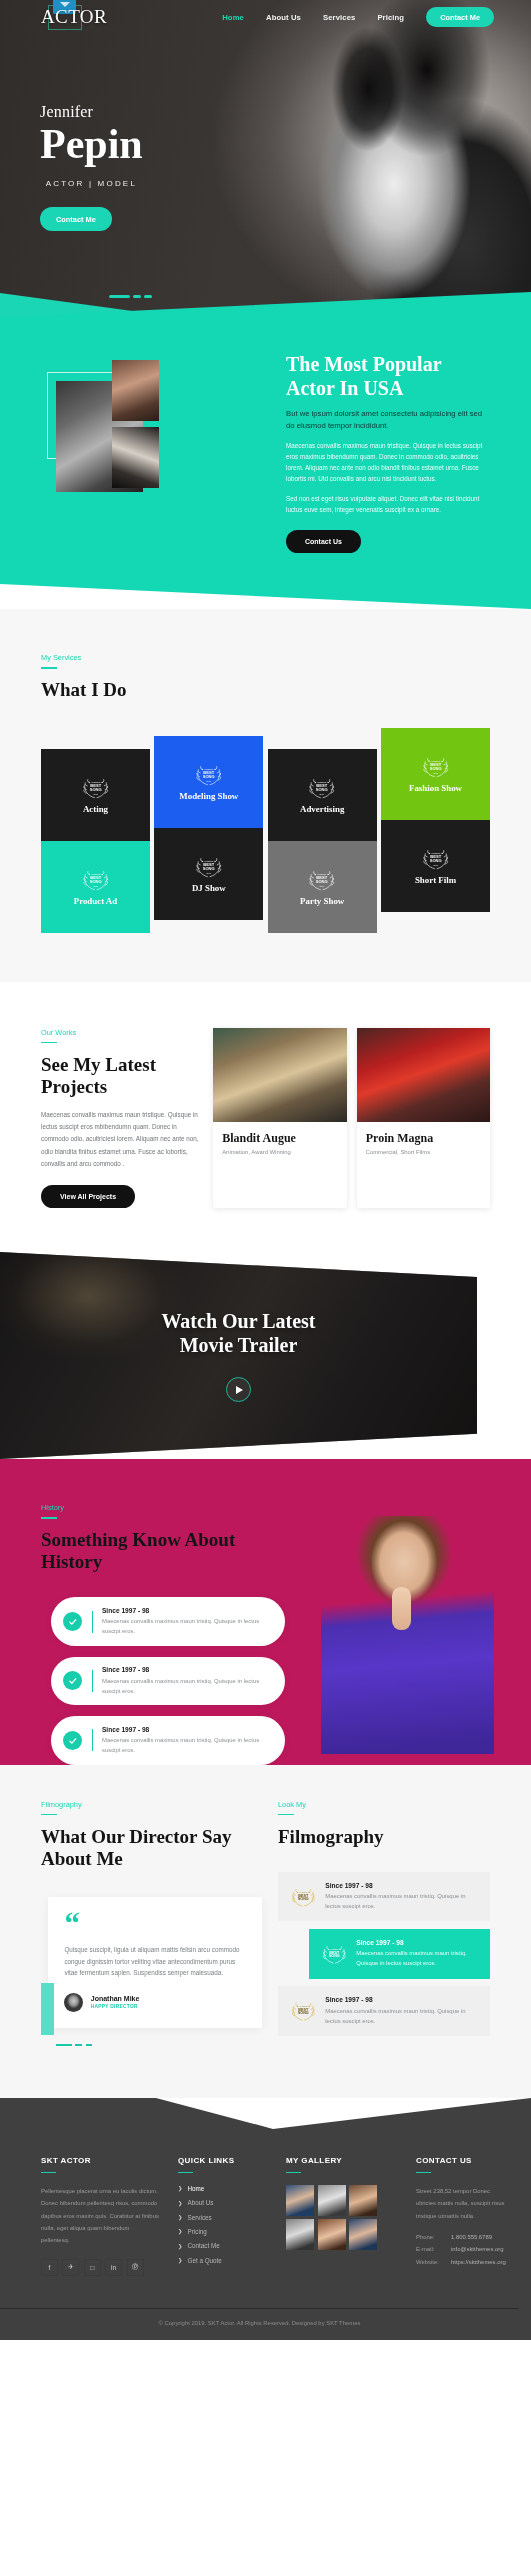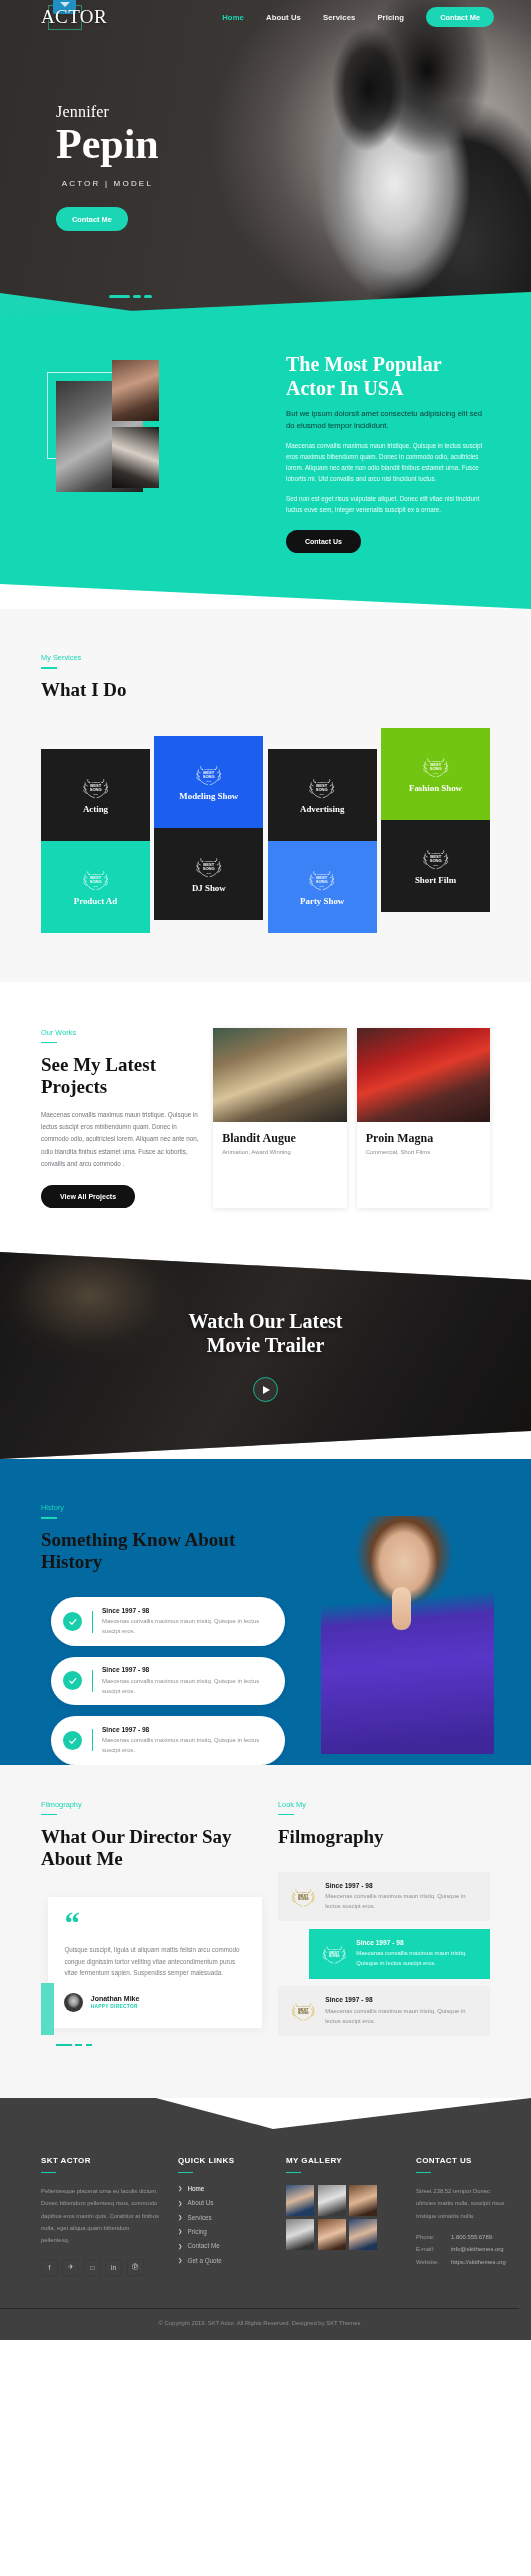--- a/index.html
+++ b/index.html
@@ -67,21 +67,21 @@
   .nav { margin-left:auto; margin-right:37px; display:flex; align-items:center; gap:22px; }
   .nav a {
     color:#f2f2f2; font-size:7.7px; font-weight:bold; text-decoration:none; letter-spacing:0.1px;
   }
   .nav a.active { color:#1ad6b5; }
   .btn-contact-nav {
     background:#1ad6b5; color:#fff; font-size:7.4px; font-weight:bold;
     padding:5.9px 14px; border-radius:14.8px; border:none; cursor:pointer;
     font-family:"Liberation Sans", sans-serif;
   }
-  .hero-copy { position:absolute; left:56px; top:103px; z-index:6; }
+  .hero-copy { position:absolute; left:40px; top:103px; z-index:6; }
   .hero-first { font-family:"Liberation Serif",serif; color:#fff; font-size:16px; letter-spacing:0.2px; }
   .hero-last { font-family:"Liberation Serif",serif; color:#fff; font-size:42px; font-weight:bold; line-height:1; margin-top:1.5px; }
   .hero-role { color:#eee; font-size:8px; letter-spacing:2.2px; margin-top:14.8px;text-align:center; }
   .btn-pill-teal {
     display:inline-block; margin-top:19px; background:#1ad6b5; color:#fff;
     font-size:7.4px; font-weight:bold; padding:7.4px 16px; border-radius:14.8px; border:none; cursor:pointer;
     font-family:"Liberation Sans",sans-serif;
   }
   .hero-dots { position:absolute; left:109px; bottom:19px; display:flex; gap:3.7px; align-items:center; z-index:7; }
   .hero-dots i { display:block; height:3px; background:#1ad6b5; border-radius:1.5px; }
@@ -141,41 +141,41 @@
   .svc-card {
     height:92px; display:flex; flex-direction:column; align-items:center; justify-content:center; gap:4.4px;
     cursor:pointer;
   }
   .svc-card .label {
     font-family:"Liberation Serif",serif; font-weight:bold; font-size:8.9px; color:#fff;
   }
   .bg-dark { background:#1c1c1c; }
   .bg-teal { background:#14d7b4; }
   .bg-blue { background:#1b5ef0;margin-top:8px; }
-  .bg-orange { background:#3b82f6; }
+  .bg-orange { background:#737373; }
   .bg-green { background:#72c611; }
   .wreath { width:29.5px; height:23.6px; opacity:.95; }
 
   
   .works { background:#fff; padding:46px 0 44px 0; }
   .works-inner { display:flex; padding:0 41px; gap:13.3px; }
   .works-left { width:159px; flex:none; }
   .works-body { color:#70757a; font-size:6.3px; line-height:1.95; margin-top:10.3px; }
   .works-right { flex:1; display:flex; gap:10.3px; }
   .proj-card { flex:1; background:#fff; box-shadow:0 0.7px 5.9px rgba(0,0,0,.1); }
   .proj-thumb { height:94px; background-size:cover; background-position:center; }
   .pt1 { background:linear-gradient(160deg,#3d5a49 0%,#8d7654 28%,#d9c49a 52%,#6b5a42 72%,#2a2723 100%); }
   .pt2 { background:linear-gradient(160deg,#4c2523 0%,#b8201f 32%,#e03a2a 48%,#5a2a26 70%,#2a1716 100%); }
   .proj-meta { padding:8.9px 8.9px 11.8px 8.9px; }
   .proj-title { font-family:"Liberation Serif",serif; font-weight:bold; font-size:12px; color:#151515; }
   .proj-sub { color:#8b9095; font-size:5.9px; margin-top:3.7px; }
 
   
   .trailer {
-    position:relative; width:531px; height:207px; overflow:hidden;
+    position:relative; width:477px; height:207px; overflow:hidden;
     background:
       radial-gradient(ellipse 133px 89px at 89px 44px, rgba(255,214,150,.55) 0%, rgba(120,90,55,.15) 55%, rgba(0,0,0,0) 75%),
       linear-gradient(120deg,#1d1b1a 0%,#34302c 28%,#4a423a 48%,#2a2624 72%,#15130f 100%);
     clip-path:polygon(0 0, 531px 28px, 531px calc(100% - 28px), 0 100%);
   }
   .trailer-dim { position:absolute; inset:0; background:rgba(18,18,20,.56); }
   .trailer-inner { position:absolute; inset:0; display:flex; flex-direction:column; align-items:center; justify-content:center; }
   .trailer-title {
     font-family:"Liberation Serif",serif; font-weight:bold; color:#fff; font-size:20px; line-height:1.24; text-align:center;
     text-shadow:0 1.5px 4.4px rgba(0,0,0,.4);
@@ -183,21 +183,21 @@
   .play-btn {
     margin-top:19px; width:25px; height:25px; border-radius:50%; border:1.5px solid #18b598;
     background:rgba(255,255,255,.06); display:flex; align-items:center; justify-content:center; cursor:pointer;
   }
   .play-btn .tri {
     width:0;height:0;border-top:4.4px solid transparent;border-bottom:4.4px solid transparent;
     border-left:7.4px solid #fff; margin-left:2.2px;
   }
 
   
-  .history { background:#0369a1; position:relative; padding:44px 0 0 0; overflow:hidden; }
+  .history { background:#be185d; position:relative; padding:44px 0 0 0; overflow:hidden; }
   .history-inner { display:flex; padding:0 41px; }
   .history-left { width:244px; flex:none; }
   .hist-list { margin-top:23.6px; display:flex; flex-direction:column; gap:11px; }
   .hist-card {
     background:#fff; border-radius:29.5px; padding:9.6px 11.8px; display:flex; align-items:center; gap:9.6px;
     box-shadow:0 1.5px 8.9px rgba(0,0,0,.06); margin-left:10.3px;
   }
   .hist-check {
     width:19px;height:19px;border-radius:50%;background:#18cdab;flex:none;
     display:flex;align-items:center;justify-content:center;

